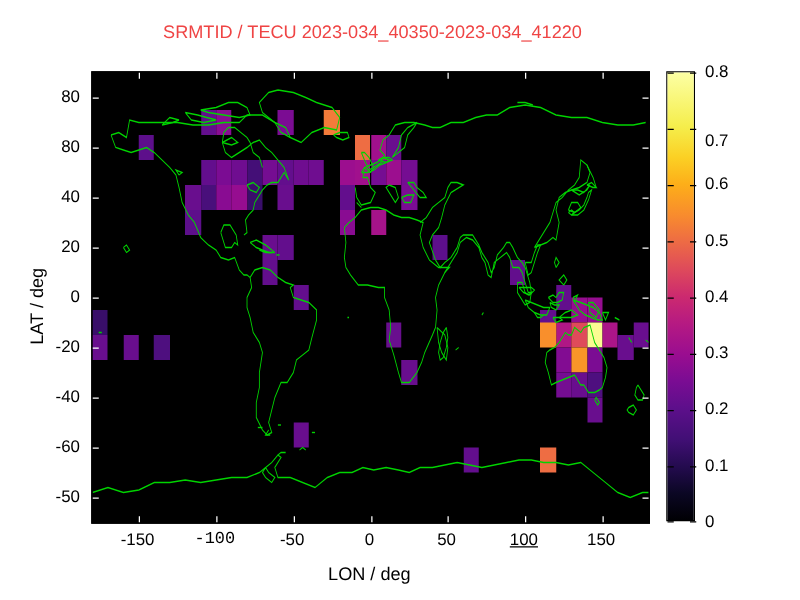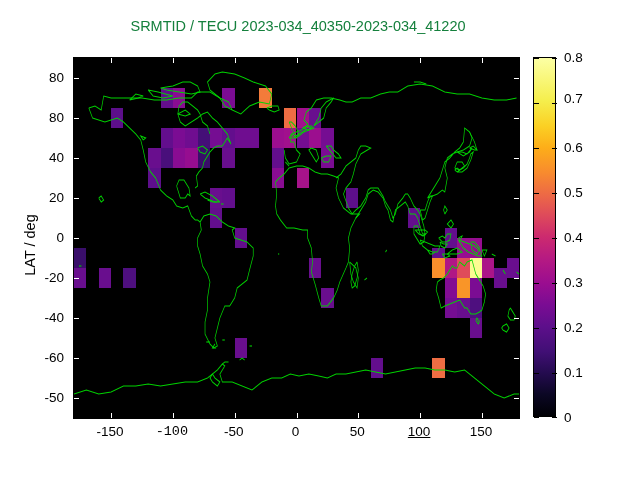--- a/index.html
+++ b/index.html
@@ -21,21 +21,21 @@
     height: 480px;
     background: #ffffff;
   }
   #title {
     position: absolute;
     left: 0;
     top: 18px;
     width: 596px;
     text-align: center;
     font-size: 14.5px;
-    color: #15803d;
+    color: #ef4444;
     letter-spacing: 0px;
     white-space: nowrap;
   }
   
   #axes {
     position: absolute;
     left: 73px;
     top: 57px;
     width: 445px;
     height: 360px;
@@ -328,20 +328,21 @@
         <div class="tickmark-y" style="top: 220px; left: 440px; width: 5px;"></div>
         <div class="tickmark-y" style="top: 260px; left: 0px; width: 5px;"></div>
         <div class="tickmark-y" style="top: 260px; left: 440px; width: 5px;"></div>
         <div class="tickmark-y" style="top: 300px; left: 0px; width: 5px;"></div>
         <div class="tickmark-y" style="top: 300px; left: 440px; width: 5px;"></div>
         <div class="tickmark-y" style="top: 340px; left: 0px; width: 5px;"></div>
         <div class="tickmark-y" style="top: 340px; left: 440px; width: 5px;"></div>
       </div>
   </div>
 
+  <div id="xlabel">LON / deg</div>
   <div id="ylabel">LAT / deg</div>
 
   <div id="cbar">
     <div id="cbarGradient" style="background: linear-gradient(to top, rgb(0, 0, 4) 0%, rgb(11, 7, 36) 6%, rgb(36, 11, 79) 12%, rgb(65, 15, 117) 18%, rgb(93, 15, 139) 25%, rgb(122, 12, 147) 31%, rgb(154, 13, 144) 37%, rgb(182, 26, 130) 44%, rgb(204, 42, 111) 50%, rgb(222, 74, 91) 56%, rgb(237, 106, 69) 62%, rgb(248, 139, 46) 68%, rgb(253, 174, 25) 75%, rgb(251, 208, 36) 81%, rgb(245, 238, 76) 88%, rgb(252, 255, 164) 100%);"></div>
   <div class="cbtickmark" style="top: 359px; left: 0px; width: 5px; position: absolute;"></div>
       <div class="cbtickmark" style="top: 359px; left: 18px; width: 5px; position: absolute;"></div>
       <div class="cbtickmark" style="top: 315px; left: 0px; width: 5px; position: absolute;"></div>
       <div class="cbtickmark" style="top: 315px; left: 18px; width: 5px; position: absolute;"></div>
       <div class="cbtickmark" style="top: 270px; left: 0px; width: 5px; position: absolute;"></div>
       <div class="cbtickmark" style="top: 270px; left: 18px; width: 5px; position: absolute;"></div>
@@ -375,15 +376,15 @@
     <div class="ytick" style="top: 317px;">-40</div>
     <div class="ytick" style="top: 357px;">-60</div>
     <div class="ytick" style="top: 397px;">-50</div>
     <div class="cbtick" style="top: 417px;">0</div>
     <div class="cbtick" style="top: 372px;">0.1</div>
     <div class="cbtick" style="top: 327px;">0.2</div>
     <div class="cbtick" style="top: 282px;">0.3</div>
     <div class="cbtick" style="top: 237px;">0.4</div>
     <div class="cbtick" style="top: 192px; text-align: right;">0.5</div>
     <div class="cbtick" style="top: 147px;">0.6</div>
-    <div class="cbtick" style="top: 98px;">0.7</div>
+    <div class="cbtick" style="top: 112px;">0.7</div>
     <div class="cbtick" style="top: 57px;">0.8</div>
   </div>
 
 </body></html>

